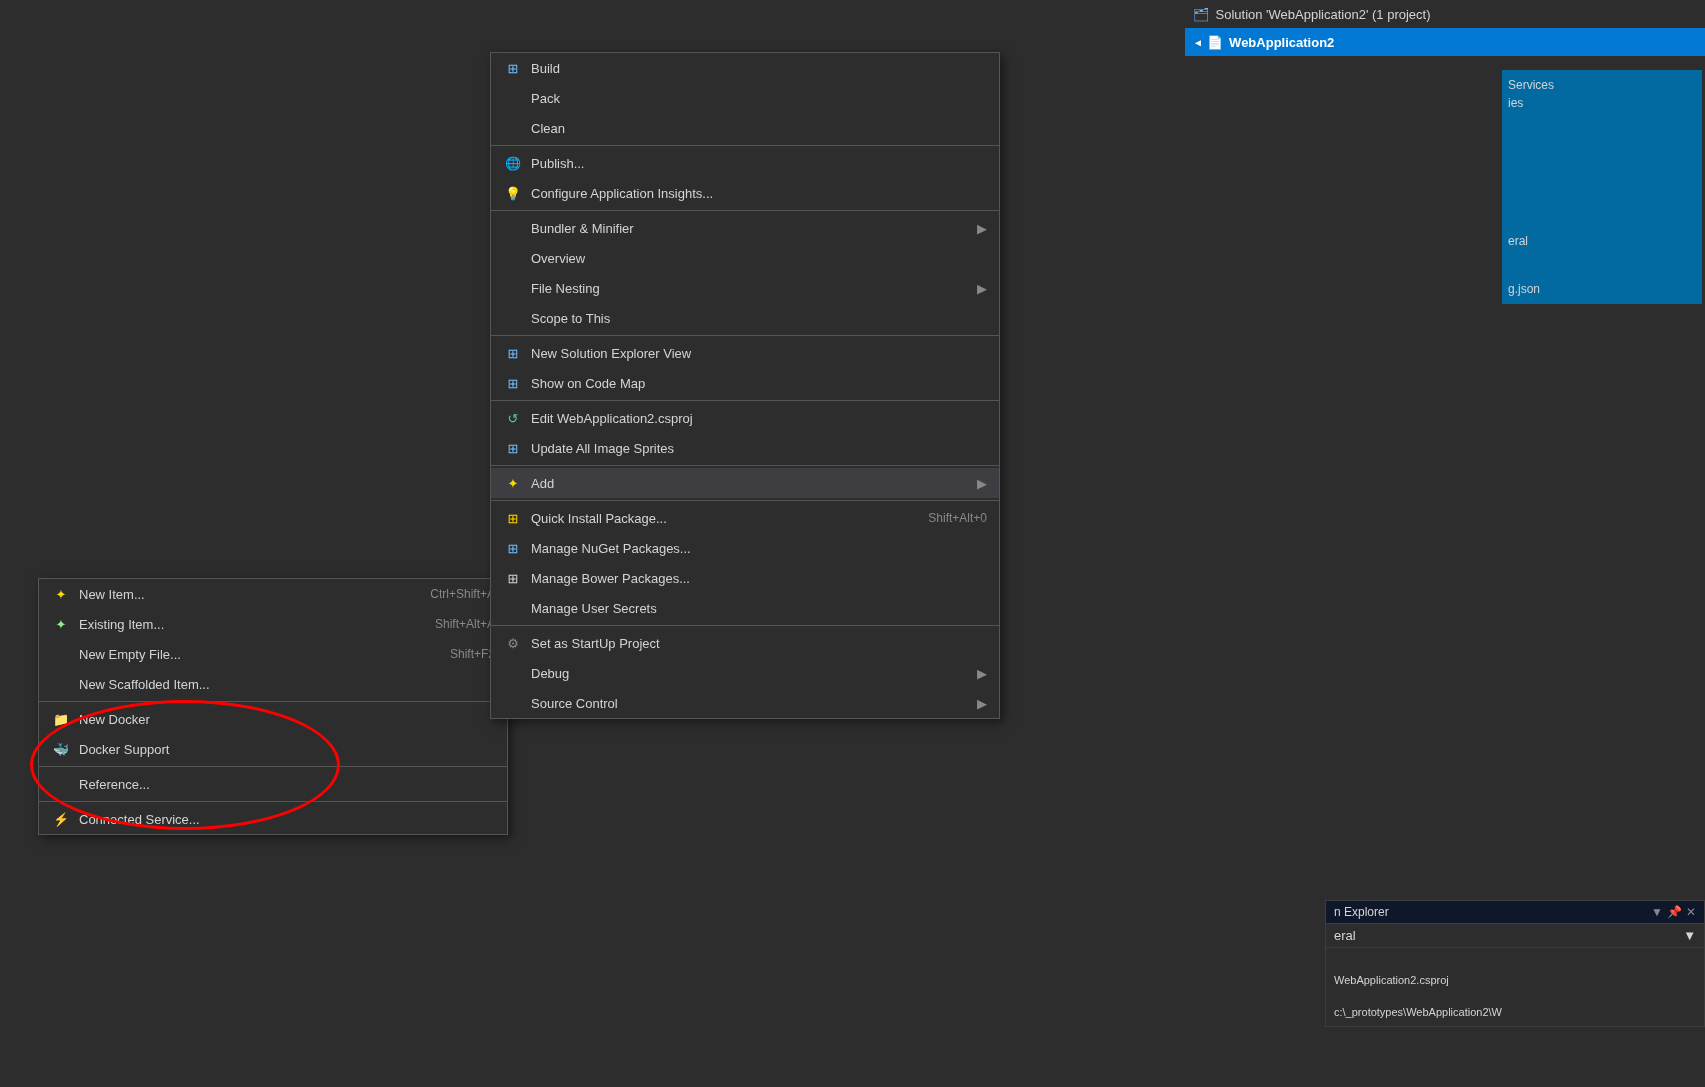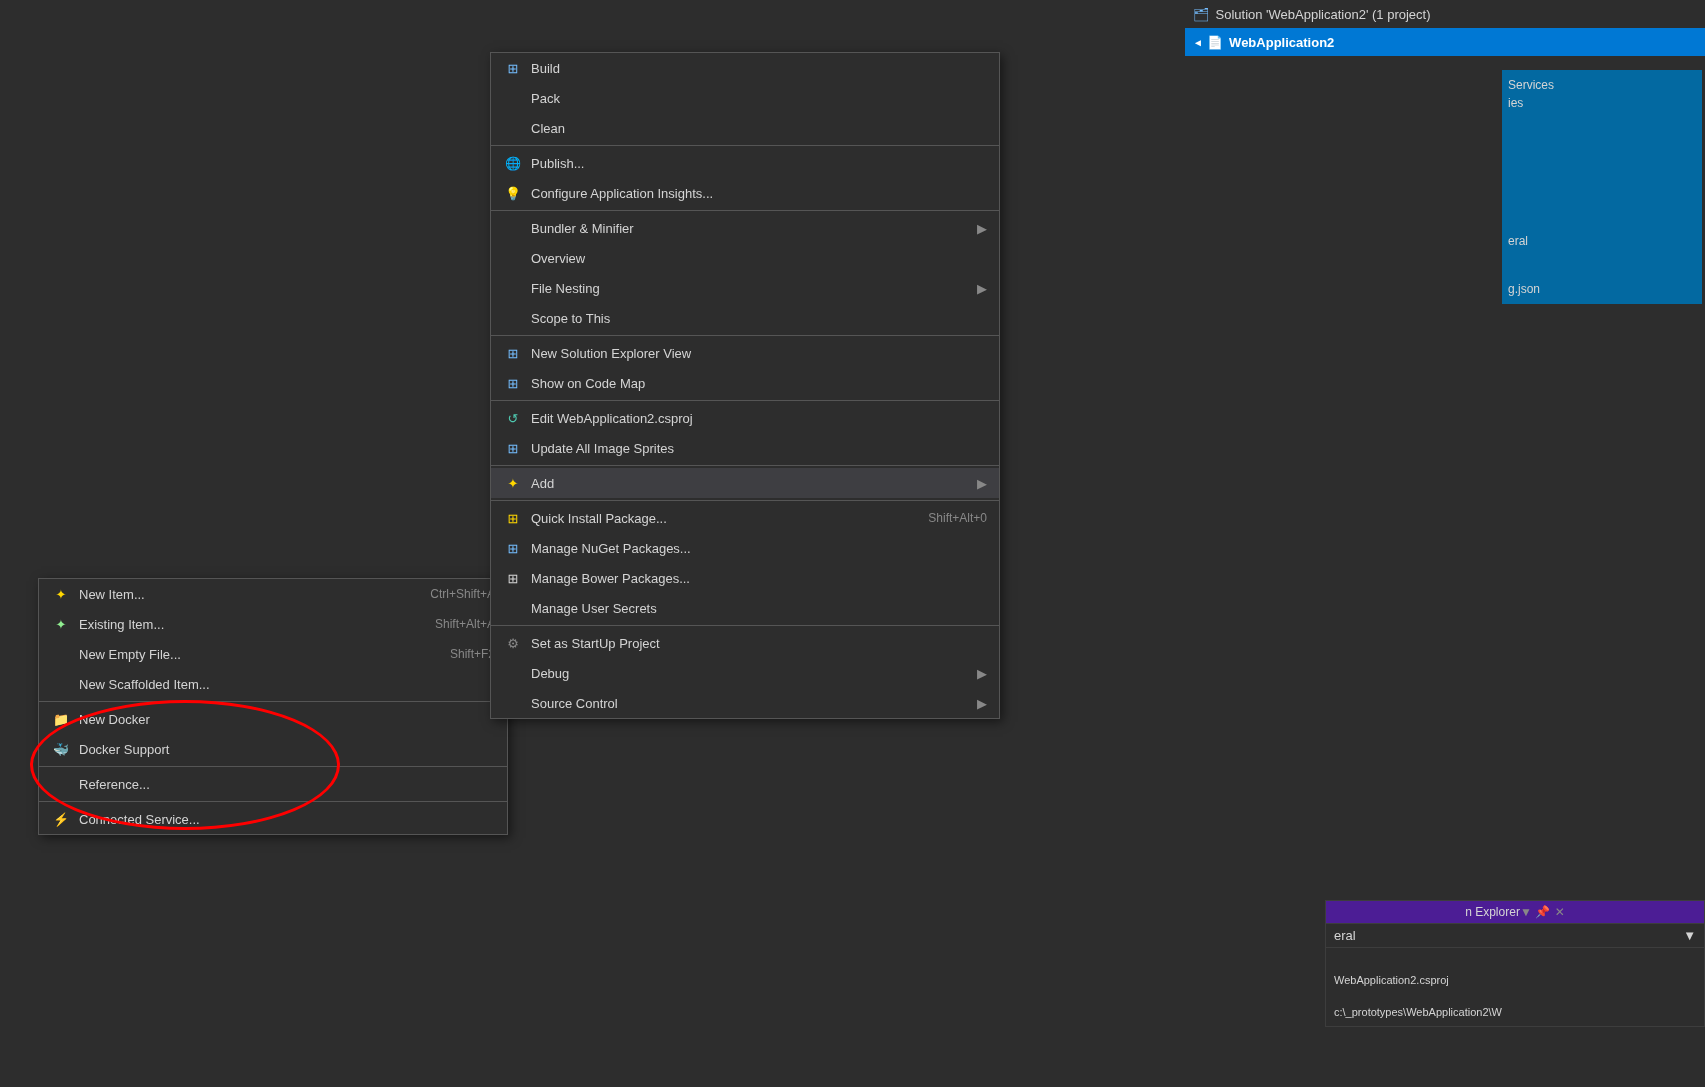--- a/index.html
+++ b/index.html
@@ -143,23 +143,23 @@
       bottom: 60px;
       right: 0;
       width: 380px;
       background: #2d2d2d;
       border: 1px solid #3d3d3d;
     }
 
     .se-header {
       display: flex;
       align-items: center;
-      justify-content: center;
+      justify-content: space-between;
       padding: 4px 8px;
-      background: #4c1d95;
+      background: #0f172a;
       border-bottom: 1px solid #3d3d3d;
     }
 
     .se-title {
       color: #d4d4d4;
       font-size: 12px;
     }
 
     .se-controls {
       display: flex;

